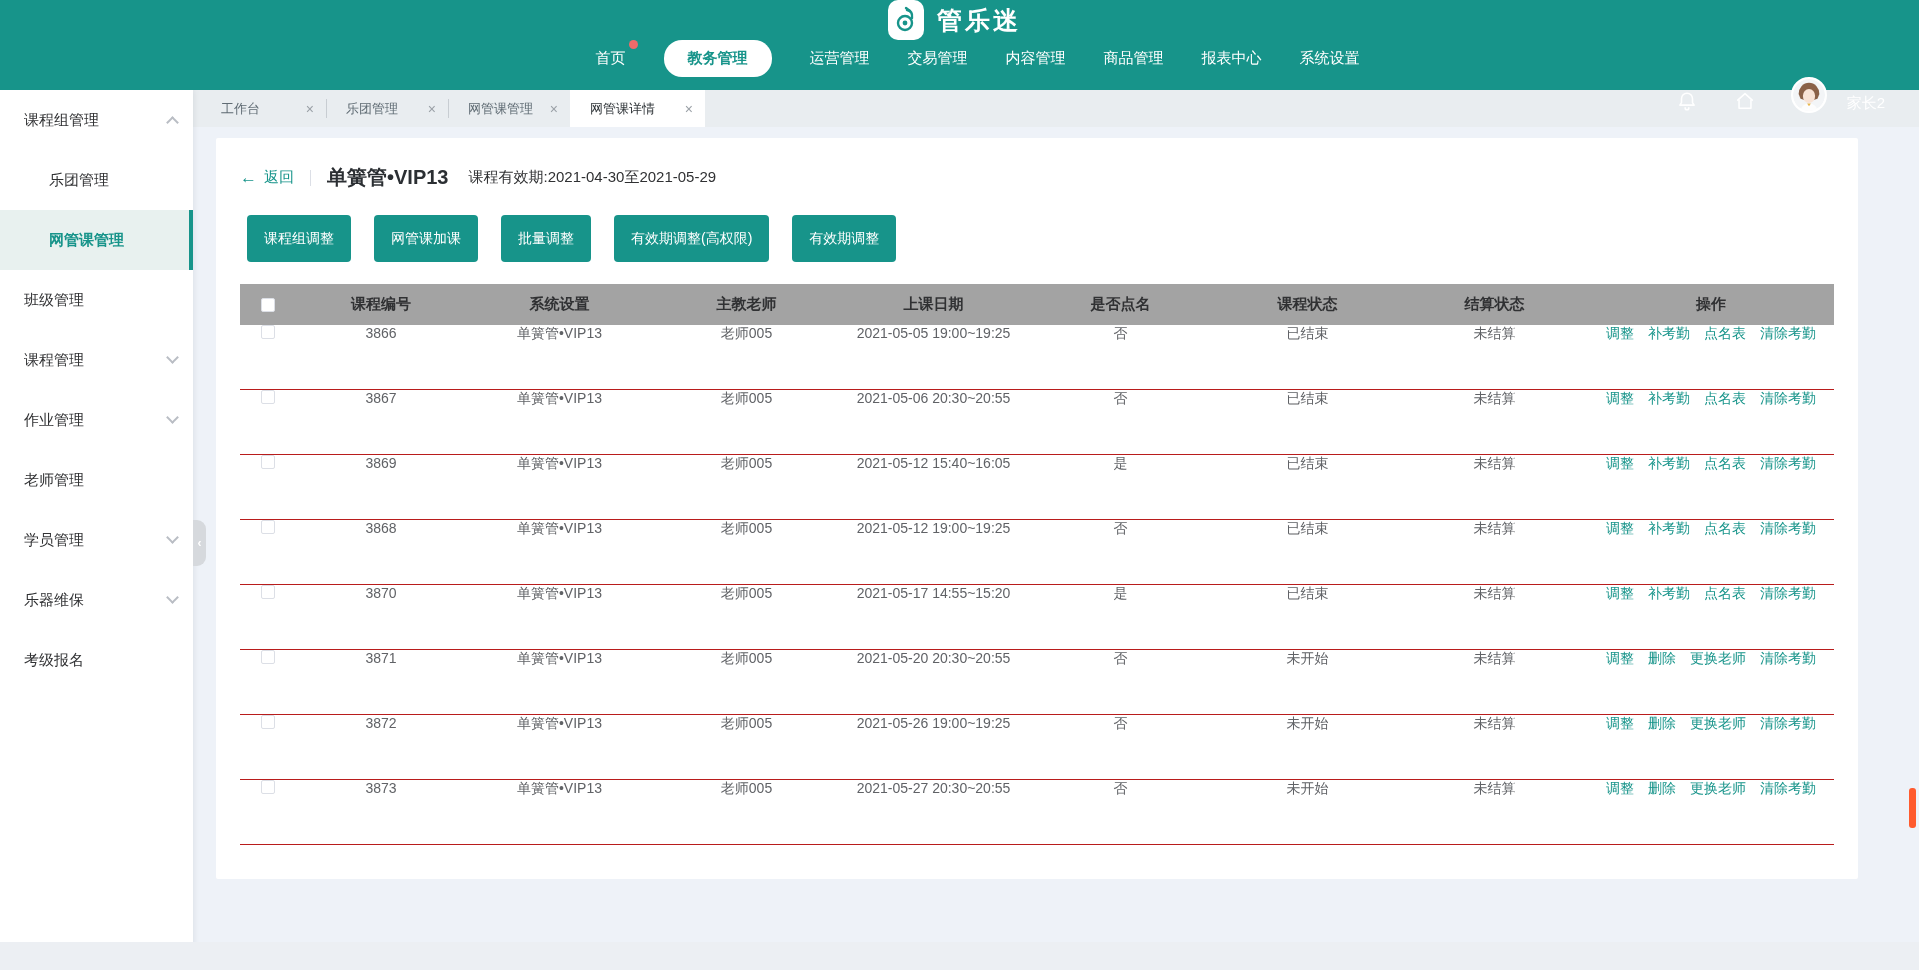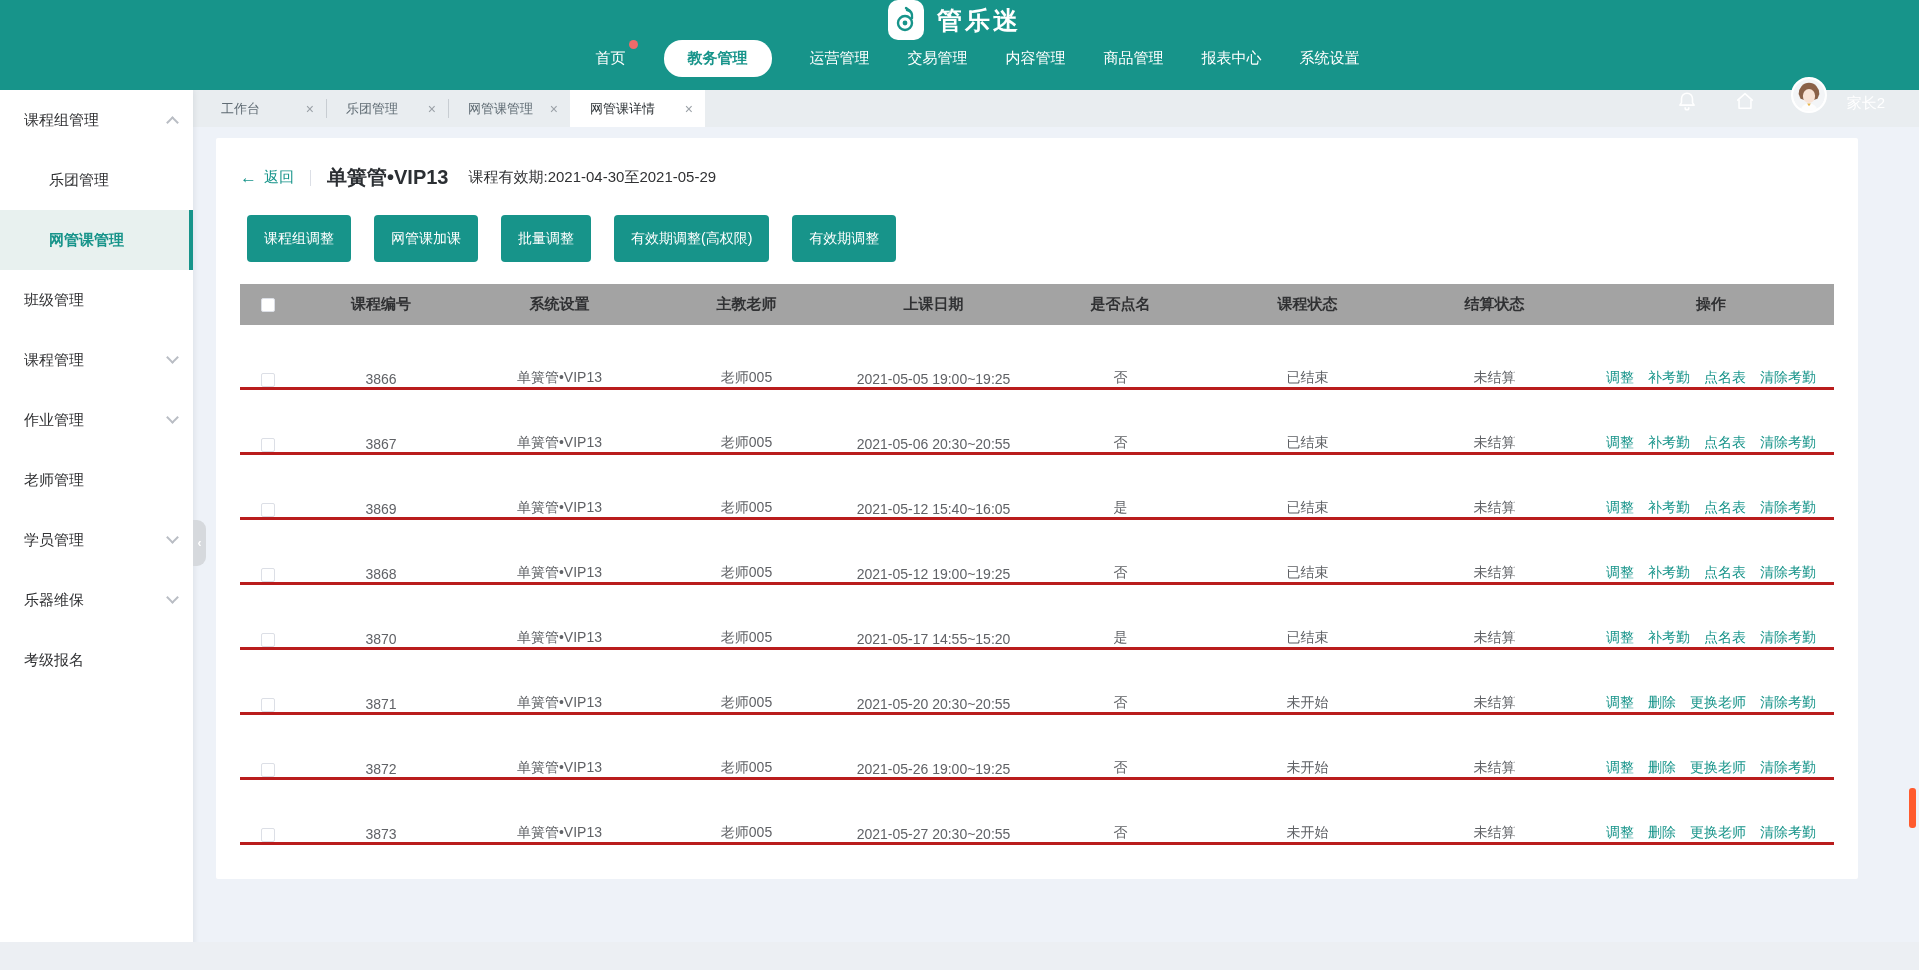--- a/index.html
+++ b/index.html
@@ -68,21 +68,21 @@
     border-radius:4px; font-size:14px; cursor:pointer; font-family:inherit; white-space:nowrap;margin-left:7px; }
 
   .table { margin-top:22px; }
   .thead { display:flex; align-items:center; height:41px; background:#a3a3a3; }
   .cell { text-align:center; }
   .col0 { width:56px; display:flex; align-items:center; justify-content:center; }
   .col1 { width:170px; }
   .col2,.col3,.col4,.col5,.col6,.col7 { width:187px; }
   .col8 { flex:1; }
   .th { font-size:15px; color:#303133; font-weight:bold; }
-  .trow { display:flex; align-items:flex-end; height:65px; border-bottom:3px solid #b91c1c;
+  .trow { display:flex; align-items:flex-start; height:65px; border-bottom:1px solid #b91c1c;
     font-size:14px; color:#606266; }
   .checkbox { display:inline-block; width:14px; height:14px; border:1px solid #dcdfe6;
     border-radius:2px; background:#fff; cursor:pointer; }
   .actions { display:flex; align-items:center; justify-content:center; gap:14px; }
   .link { color:#17948a; font-size:14px; cursor:pointer; text-decoration:none; white-space:nowrap; }
 
   .bottom-bar { position:fixed; left:0; right:0; bottom:0; height:28px; background:#eceff3; z-index:7; }
   .scroll-thumb { position:fixed; right:3px; top:788px; width:7px; height:40px;
     background:#ff5b2e; border-radius:3px; z-index:8; cursor:pointer; }
 </style>

